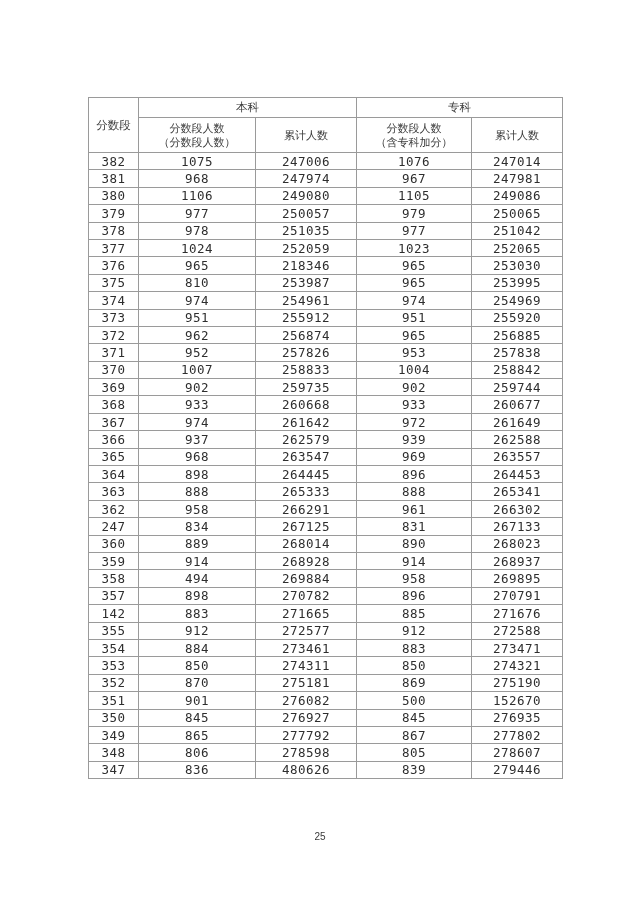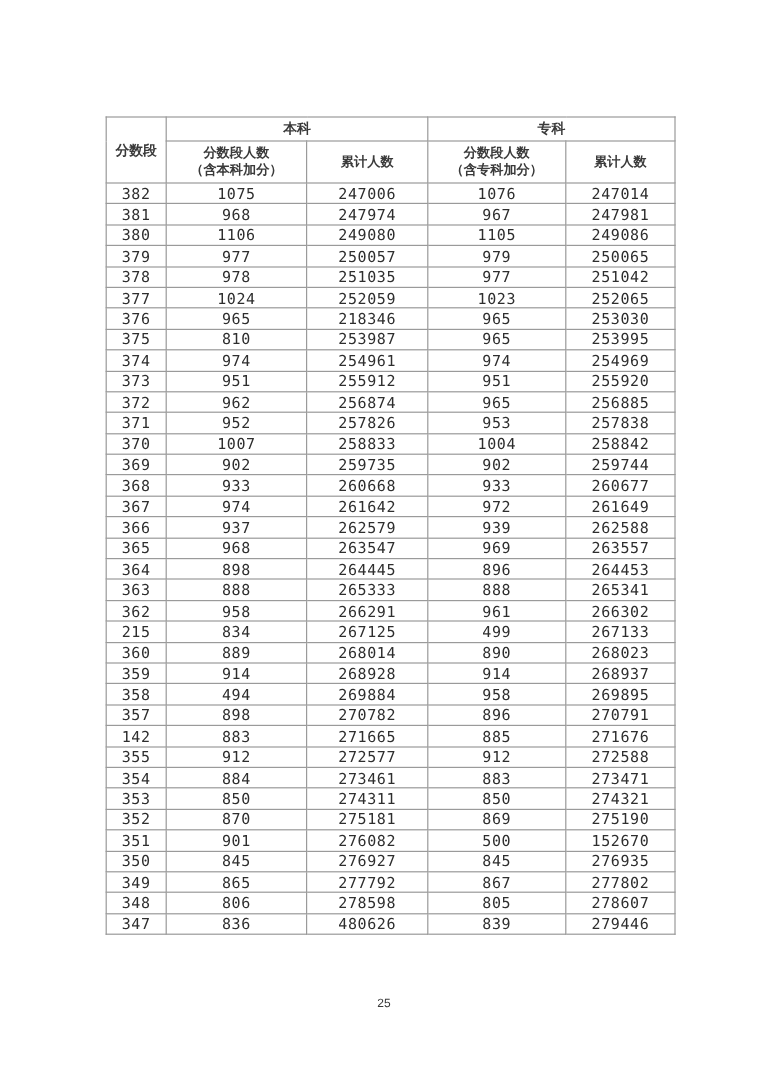--- a/index.html
+++ b/index.html
@@ -20,21 +20,21 @@
     table-layout: fixed;
   }
   .score-table th, .score-table td {
     border: 1px solid #9a9a9a;
     text-align: center;
     vertical-align: middle;
     padding: 0;
     overflow: hidden;
   }
   .score-table thead th {
-    font-weight: bold;
+    font-weight: normal;
     color: #3a3a3a;
     font-size: 11.5px;
     margin-top: 15px;
   }
   .score-table tr.group-row th { height: 19px; }
   .score-table tr.sub-row th { height: 34px; font-size: 11px; line-height: 1.3; }
   .score-table th.corner { font-size: 11.5px; }
   .score-table tbody td {
     height: 16.4px;
     font-family: "DejaVu Sans Mono", monospace;
@@ -68,21 +68,21 @@
     </colgroup>
     <thead>
       <tr class="group-row">
         <th rowspan="2" class="corner">分数段</th>
         <th colspan="2">本科</th>
         <th colspan="2">专科</th>
       </tr>
       <tr class="sub-row">
         <th>
           <div>分数段人数</div>
-          <div>（含本科加分）</div>
+          <div>（分数段人数）</div>
         </th>
         <th>累计人数</th>
         <th>
           <div>分数段人数</div>
           <div>（含专科加分）</div>
         </th>
         <th>累计人数</th>
       </tr>
     </thead>
     <tbody>
@@ -227,24 +227,24 @@
           <td>265341</td>
         </tr>
         <tr>
           <td>362</td>
           <td>958</td>
           <td>266291</td>
           <td>961</td>
           <td>266302</td>
         </tr>
         <tr>
-          <td>215</td>
+          <td>247</td>
           <td>834</td>
           <td>267125</td>
-          <td>499</td>
+          <td>831</td>
           <td>267133</td>
         </tr>
         <tr>
           <td>360</td>
           <td>889</td>
           <td>268014</td>
           <td>890</td>
           <td>268023</td>
         </tr>
         <tr>

